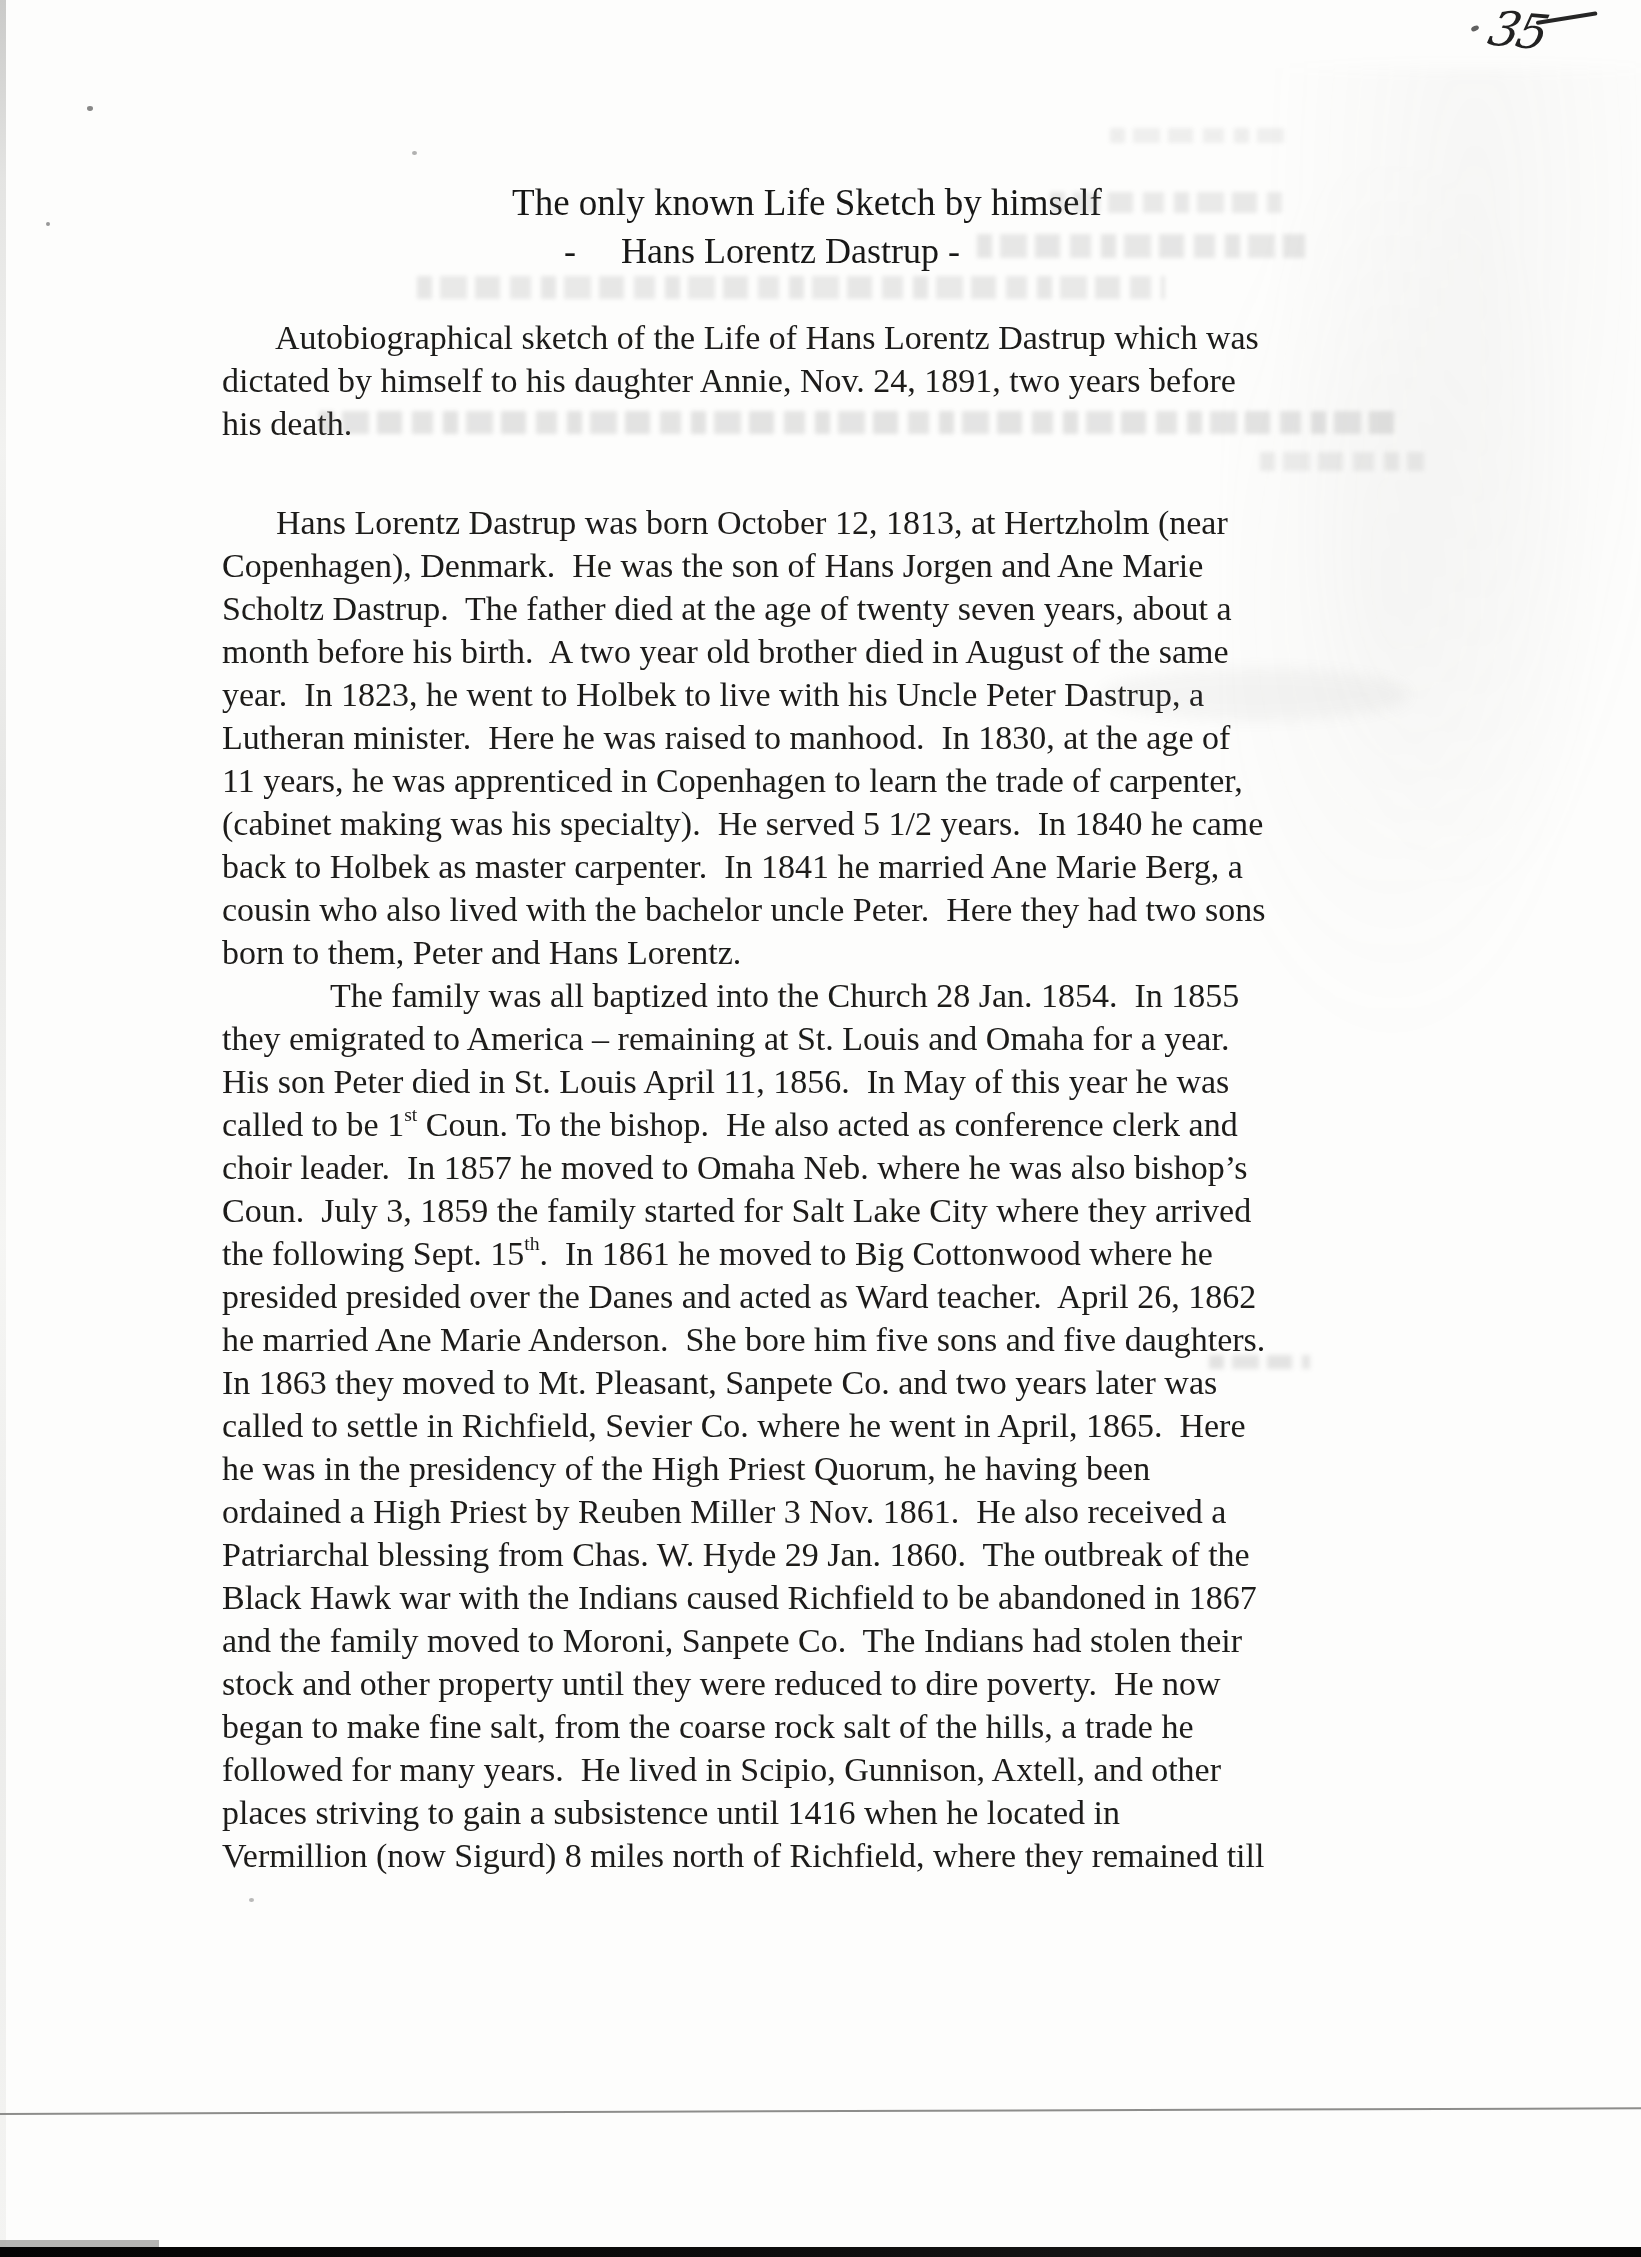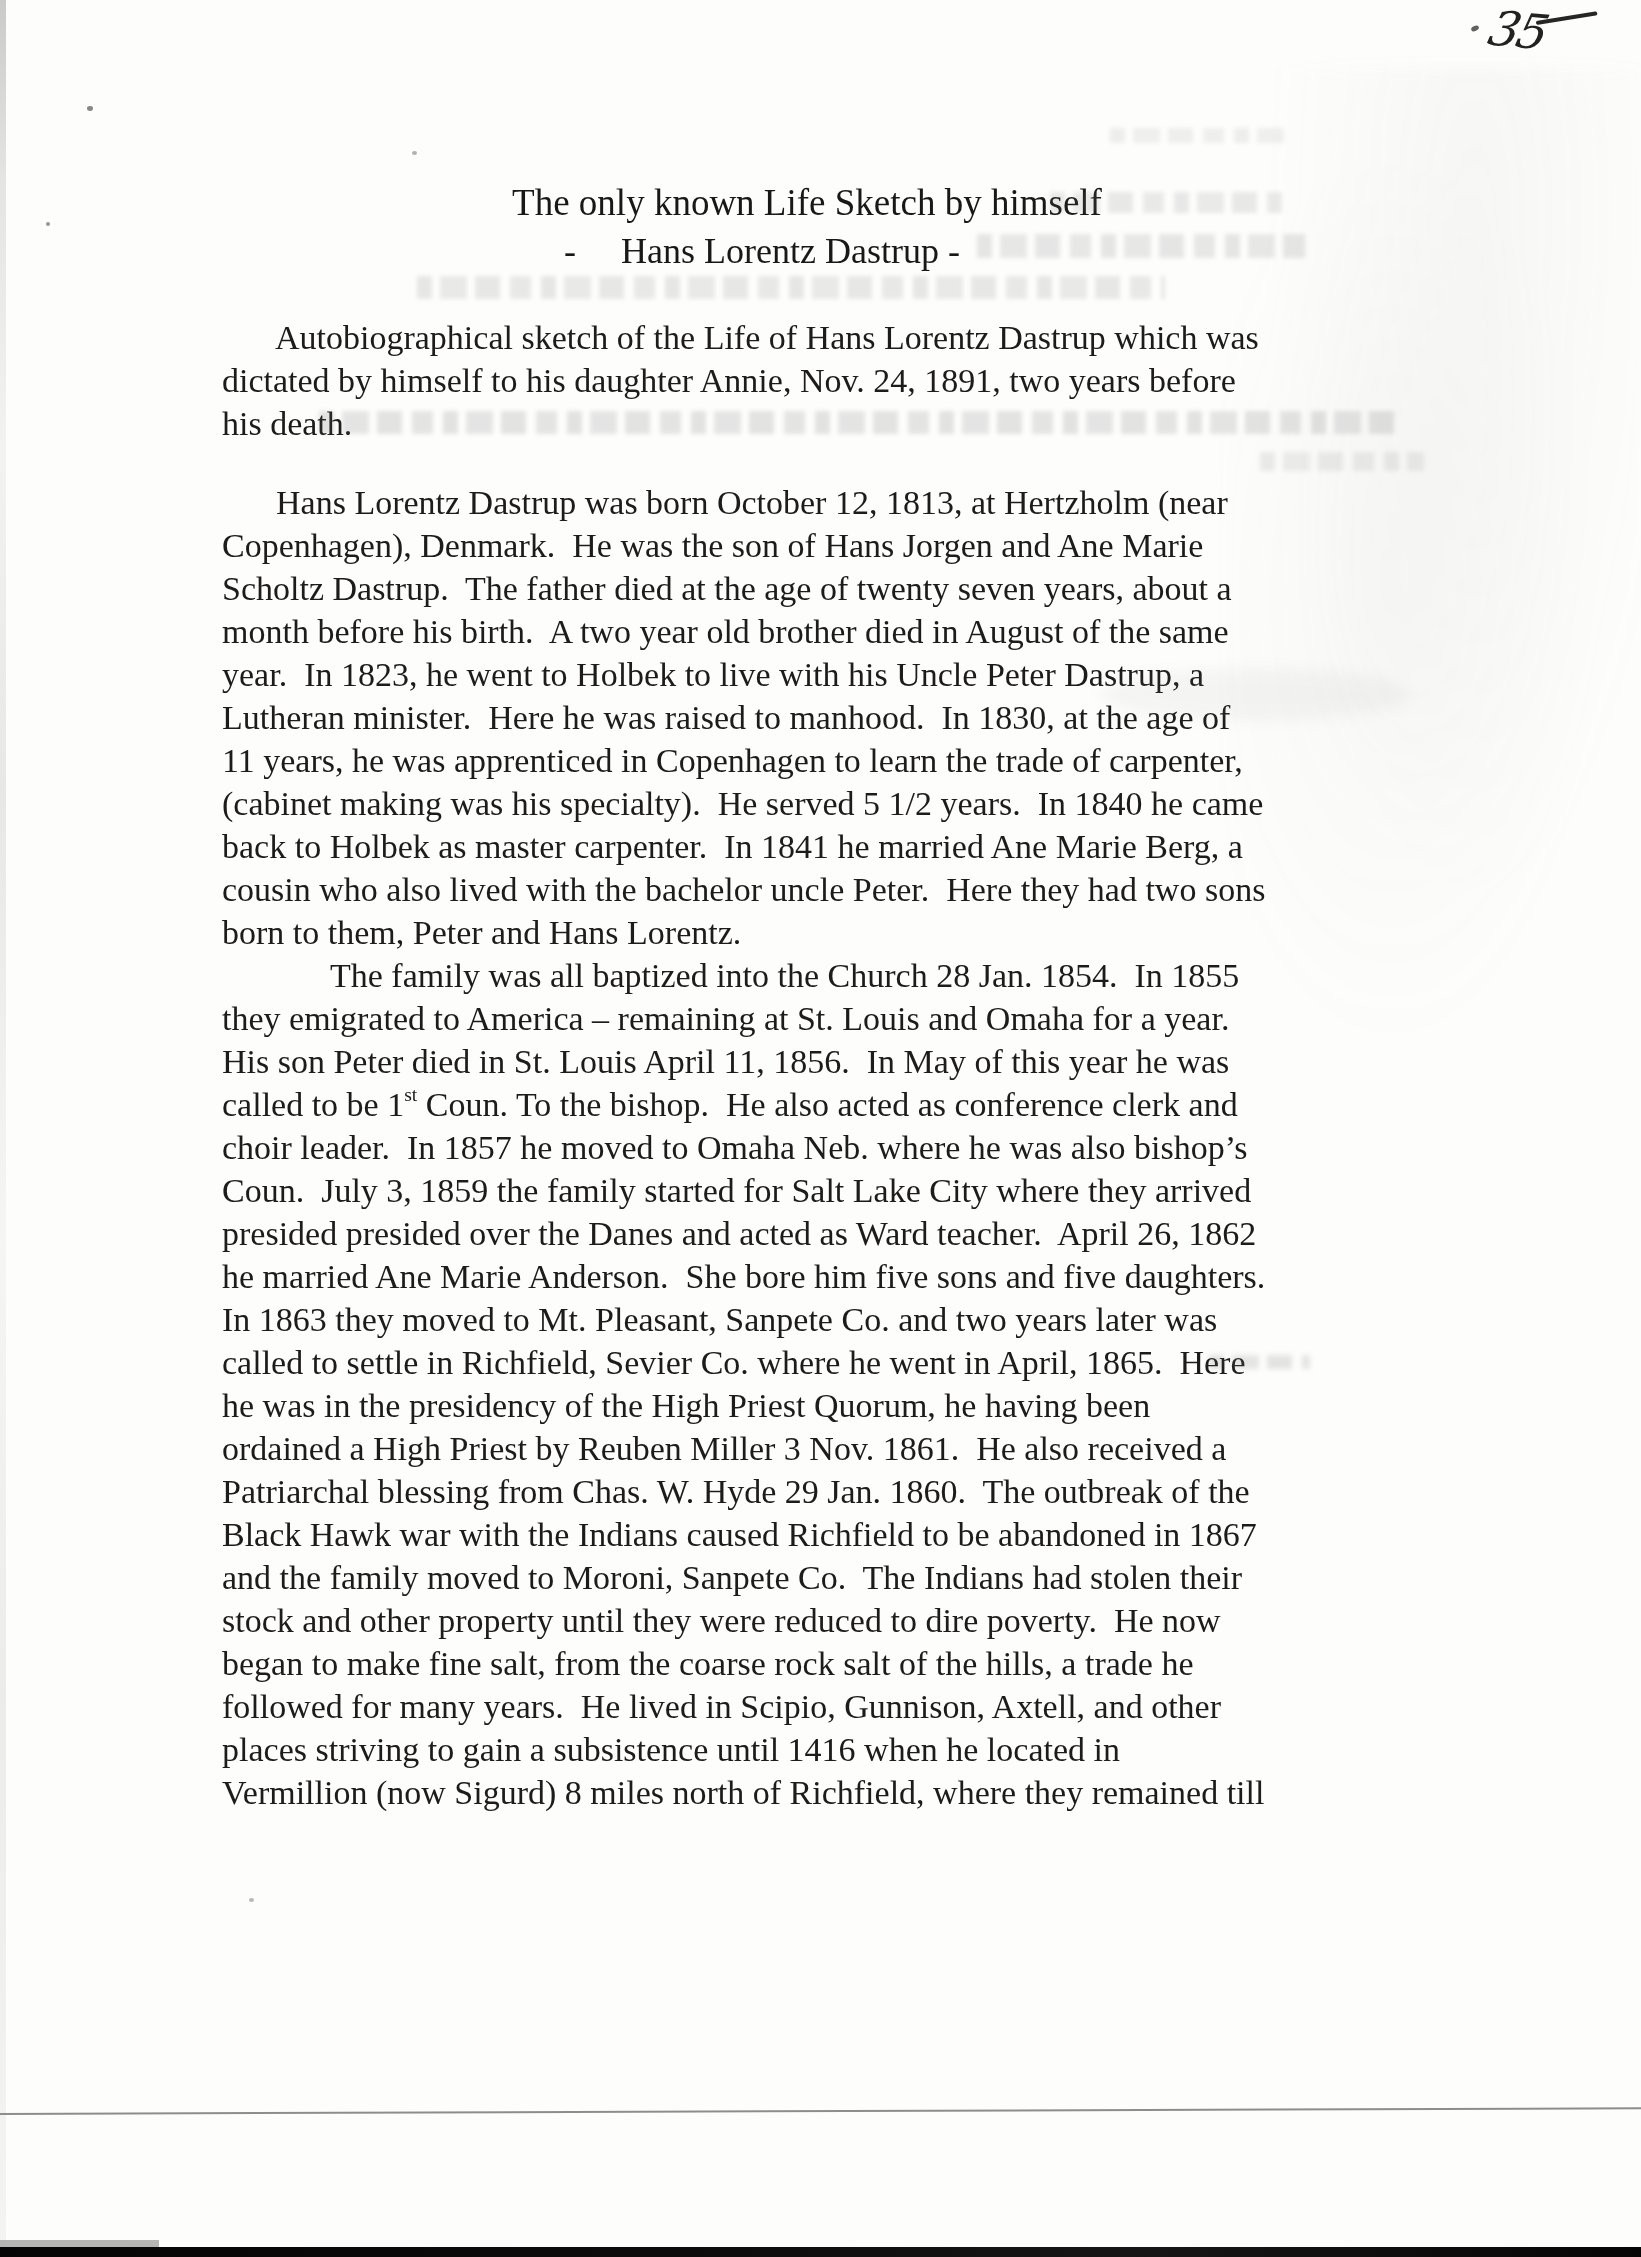--- a/index.html
+++ b/index.html
@@ -24,21 +24,21 @@
   .doc-subtitle {
     position: absolute; top: 230px; left: 0; width: 1524px;
     text-align: center; font-size: 36px; line-height: 42px;
     color: #181817; white-space: pre;
   }
   .doc-body {
     position: absolute; top: 316px; left: 222px; width: 1246px;
     font-size: 34px; line-height: 43px; color: #1d1c1a;
   }
   .para { margin: 0; }
-  .para:first-child { margin-bottom: 36px; }
+  .para:first-child { margin-bottom: 56px; }
   .line { white-space: pre; }
   .line sup { font-size: 0.58em; line-height: 0; position: relative; top: -0.15em; }
 
   
   .handwritten-num {
     position: absolute; left: 1490px; top: 5.8px;
     font-family: "DejaVu Serif", serif; font-style: italic;
     font-size: 48px; line-height: 1; color: #222;
     transform: rotate(5deg) skewX(-9deg); letter-spacing: -2.9px;
   }
@@ -123,20 +123,21 @@
         <div class="line">cousin who also lived with the bachelor uncle Peter.  Here they had two sons</div>
         <div class="line">born to them, Peter and Hans Lorentz.</div>
       </div>
       <div class="para">
         <div class="line" style="padding-left: 108px;">The family was all baptized into the Church 28 Jan. 1854.  In 1855</div>
         <div class="line">they emigrated to America – remaining at St. Louis and Omaha for a year.</div>
         <div class="line">His son Peter died in St. Louis April 11, 1856.  In May of this year he was</div>
         <div class="line">called to be 1<sup>st</sup> Coun. To the bishop.  He also acted as conference clerk and</div>
         <div class="line">choir leader.  In 1857 he moved to Omaha Neb. where he was also bishop’s</div>
         <div class="line">Coun.  July 3, 1859 the family started for Salt Lake City where they arrived</div>
+        <div class="line">the following Sept. 15<sup>th</sup>.  In 1861 he moved to Big Cottonwood where he</div>
         <div class="line">presided presided over the Danes and acted as Ward teacher.  April 26, 1862</div>
         <div class="line">he married Ane Marie Anderson.  She bore him five sons and five daughters.</div>
         <div class="line">In 1863 they moved to Mt. Pleasant, Sanpete Co. and two years later was</div>
         <div class="line">called to settle in Richfield, Sevier Co. where he went in April, 1865.  Here</div>
         <div class="line">he was in the presidency of the High Priest Quorum, he having been</div>
         <div class="line">ordained a High Priest by Reuben Miller 3 Nov. 1861.  He also received a</div>
         <div class="line">Patriarchal blessing from Chas. W. Hyde 29 Jan. 1860.  The outbreak of the</div>
         <div class="line">Black Hawk war with the Indians caused Richfield to be abandoned in 1867</div>
         <div class="line">and the family moved to Moroni, Sanpete Co.  The Indians had stolen their</div>
         <div class="line">stock and other property until they were reduced to dire poverty.  He now</div>

